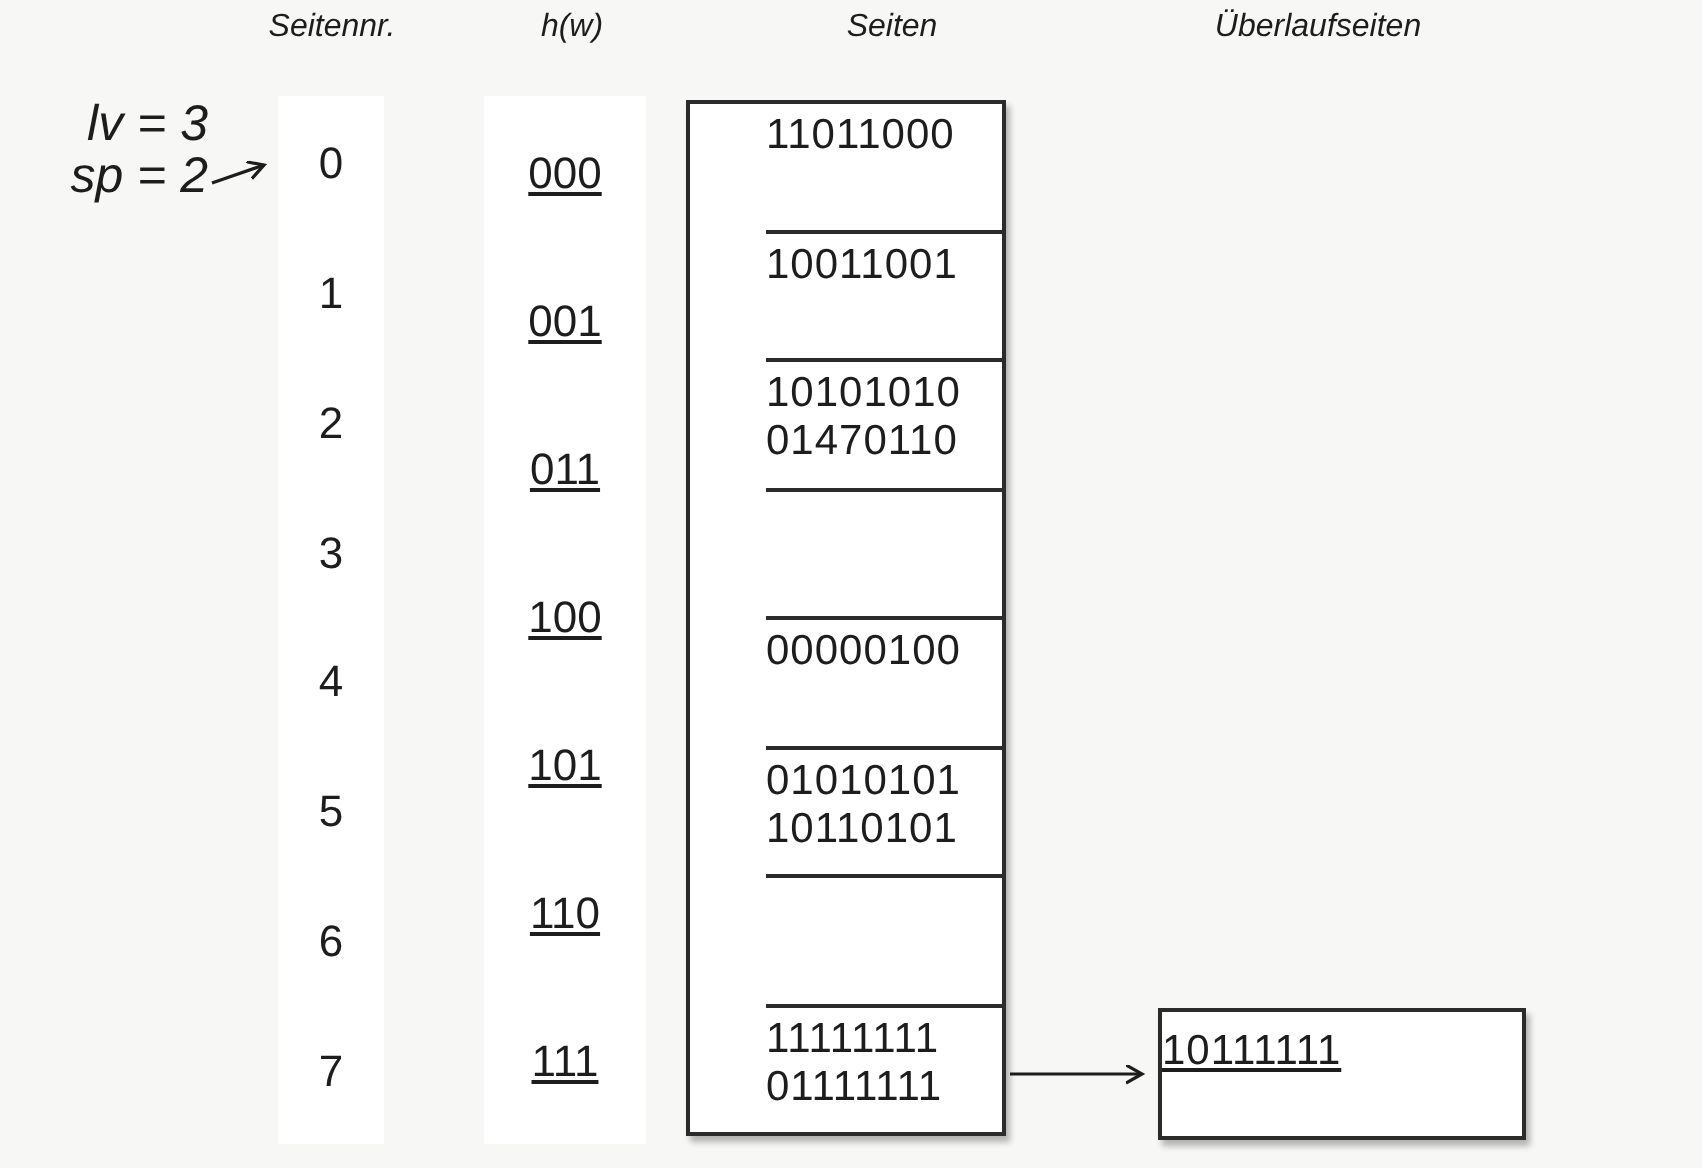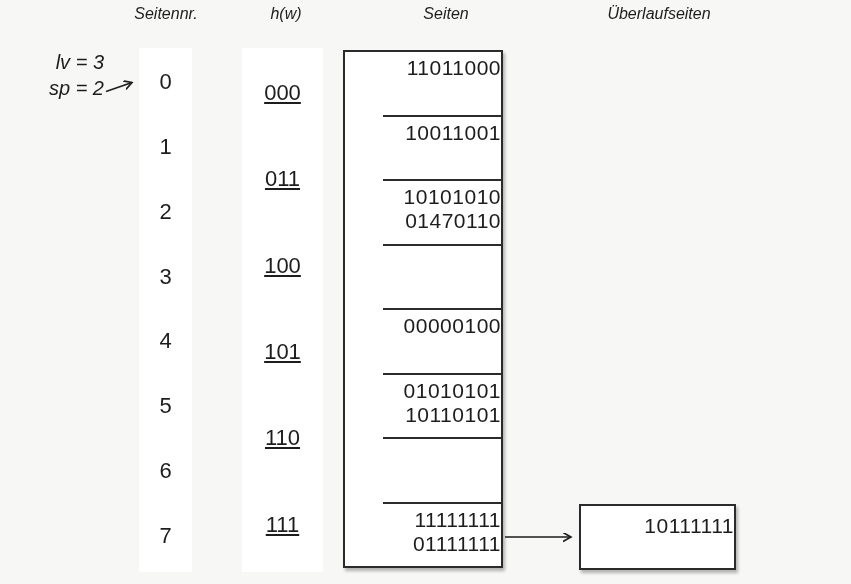--- a/index.html
+++ b/index.html
@@ -12,21 +12,21 @@
     overflow:hidden;
   }
   .col-header{
     position:absolute;top:14px;
     transform:translate(-50%,-50%);
     font-style:italic;font-size:16px;font-weight:500;
     white-space:nowrap;
   }
   .annotation{
     position:absolute;left:26px;top:49px;width:78px;
-    text-align:right;font-style:italic;font-size:20px;line-height:26px;
+    text-align:right;font-style:italic;font-size:25px;line-height:26px;
     white-space:nowrap;
   }
   .strip{
     position:absolute;top:48px;height:524px;background:#ffffff;
   }
   .strip-nr{left:139px;width:53px;}
   .strip-hash{left:242px;width:81px;}
   .label-col{
     position:absolute;top:50px;height:518px;
     display:flex;flex-direction:column;
@@ -38,31 +38,31 @@
     font-size:22px;
   }
   .pages-box{
     position:absolute;left:343px;top:50px;width:160px;height:518px;
     box-sizing:border-box;border:2px solid #2b2b2b;background:#ffffff;
     box-shadow:2px 3px 3px rgba(0,0,0,0.28);
     display:flex;flex-direction:column;
   }
   .page-cell{
     flex:1;border-top:2px solid #2b2b2b;
-    padding-top:4px;text-align:right;margin-left:38px;
+    padding-top:4px;text-align:left;margin-left:38px;
   }
   .page-cell:first-child{border-top:none;}
   .entry{
     font-size:21px;line-height:24px;letter-spacing:0.5px;
   }
   .overflow-box{
-    position:absolute;left:579px;top:504px;width:157px;height:66px;
+    position:absolute;left:579px;top:504px;width:184px;height:66px;
     box-sizing:border-box;border:2px solid #2b2b2b;background:#ffffff;
     box-shadow:2px 3px 3px rgba(0,0,0,0.28);
-    padding-top:8px;text-align:right;
+    padding-top:8px;text-align:left;text-decoration:underline;
   }
   .arrow-layer{
     position:absolute;left:0;top:0;width:851px;height:584px;
     pointer-events:none;
   }
 </style>
 </head>
 <body>
 
 <div class="canvas">
@@ -85,20 +85,21 @@
       <div class="row-label">1</div>
       <div class="row-label">2</div>
       <div class="row-label">3</div>
       <div class="row-label">4</div>
       <div class="row-label">5</div>
       <div class="row-label">6</div>
       <div class="row-label">7</div>
     </div>
   <div class="label-col label-col-hash">
       <div class="row-label">000</div>
+      <div class="row-label">001</div>
       <div class="row-label">011</div>
       <div class="row-label">100</div>
       <div class="row-label">101</div>
       <div class="row-label">110</div>
       <div class="row-label">111</div>
     </div>
 
   <div class="pages-box">
       <div class="page-cell">
         <div class="entry">11011000</div>

